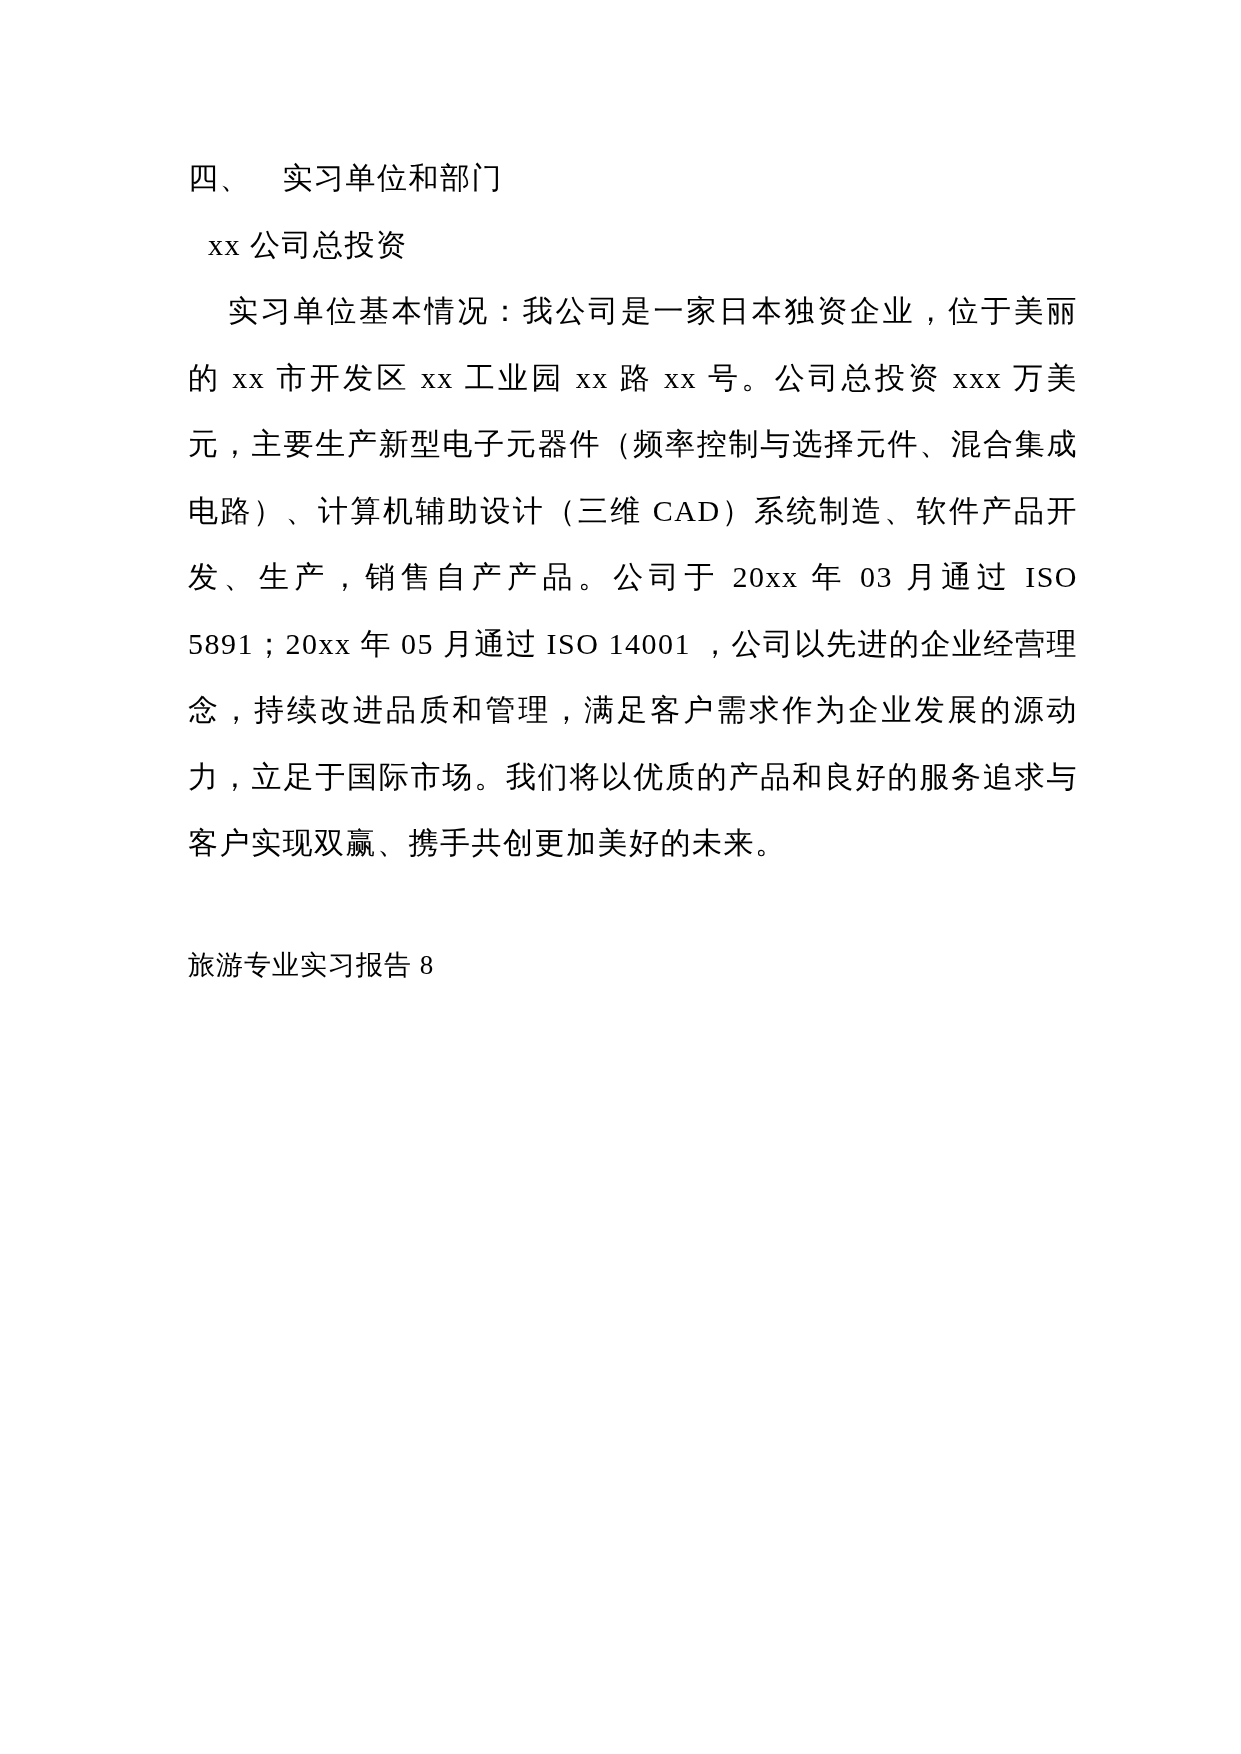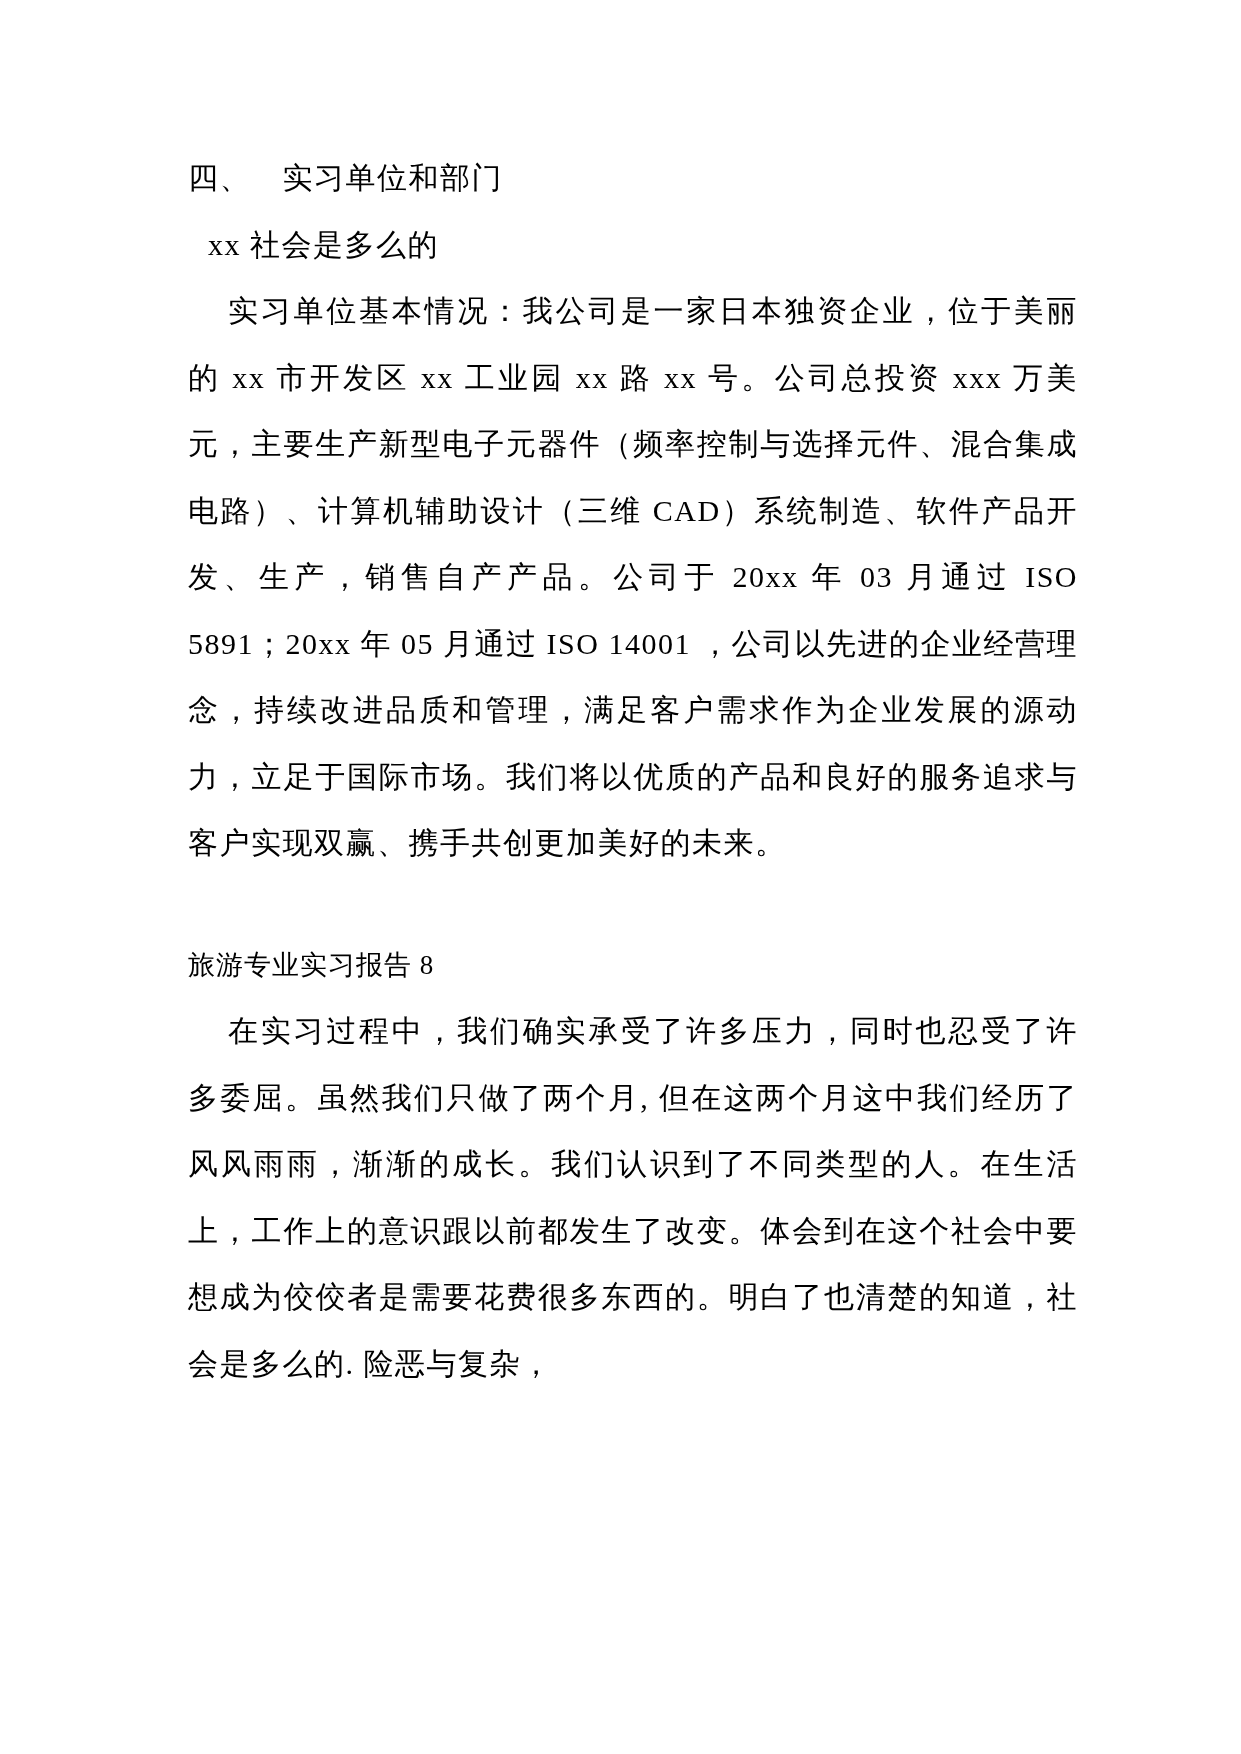--- a/index.html
+++ b/index.html
@@ -44,22 +44,21 @@
     text-indent: 0;
   }
 </style>
 </head>
 <body>
 
 <div class="page">
 
   <p class="section-heading">四、　实习单位和部门</p>
 
-  <p class="dept-line">xx 社会是多么的</p>
+  <p class="dept-line">xx 公司总投资</p>
 
   <p class="body-para">实习单位基本情况：我公司是一家日本独资企业，位于美丽的 xx 市开发区 xx 工业园 xx 路 xx 号。公司总投资 xxx 万美元，主要生产新型电子元器件（频率控制与选择元件、混合集成电路）、计算机辅助设计（三维 CAD）系统制造、软件产品开发、生产，销售自产产品。公司于 20xx 年 03 月通过 ISO 5891；20xx 年 05 月通过 ISO 14001 ，公司以先进的企业经营理念，持续改进品质和管理，满足客户需求作为企业发展的源动力，立足于国际市场。我们将以优质的产品和良好的服务追求与客户实现双赢、携手共创更加美好的未来。</p>
 
   <p class="sub-heading">旅游专业实习报告 8</p>
 
 
-  <p class="body-para">在实习过程中，我们确实承受了许多压力，同时也忍受了许多委屈。虽然我们只做了两个月, 但在这两个月这中我们经历了风风雨雨，渐渐的成长。我们认识到了不同类型的人。在生活上，工作上的意识跟以前都发生了改变。体会到在这个社会中要想成为佼佼者是需要花费很多东西的。明白了也清楚的知道，社会是多么的. 险恶与复杂，</p>
 
 </div>
 
 </body></html>

